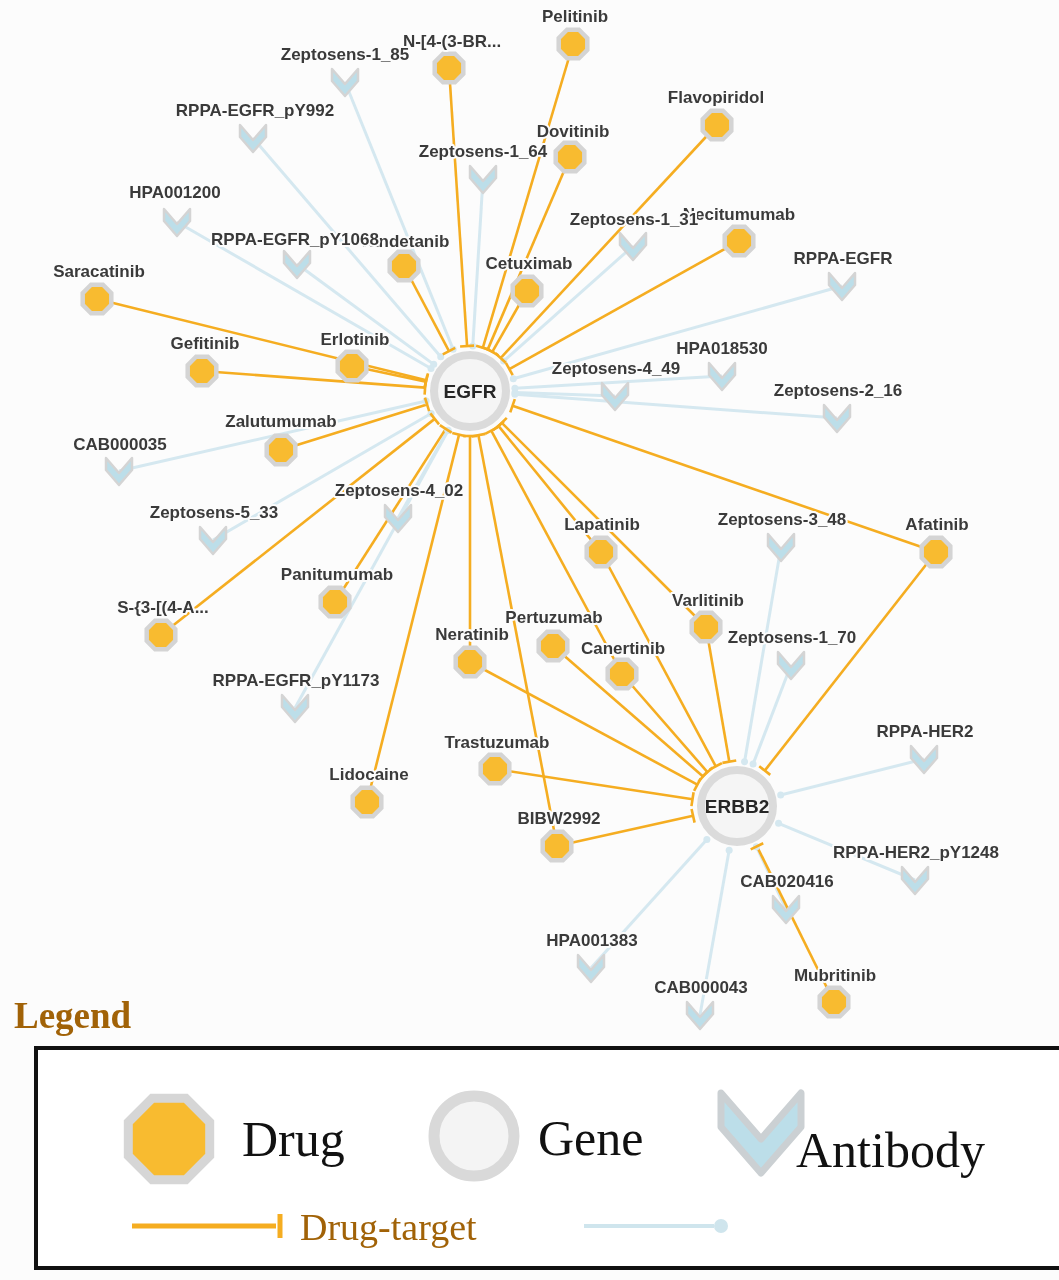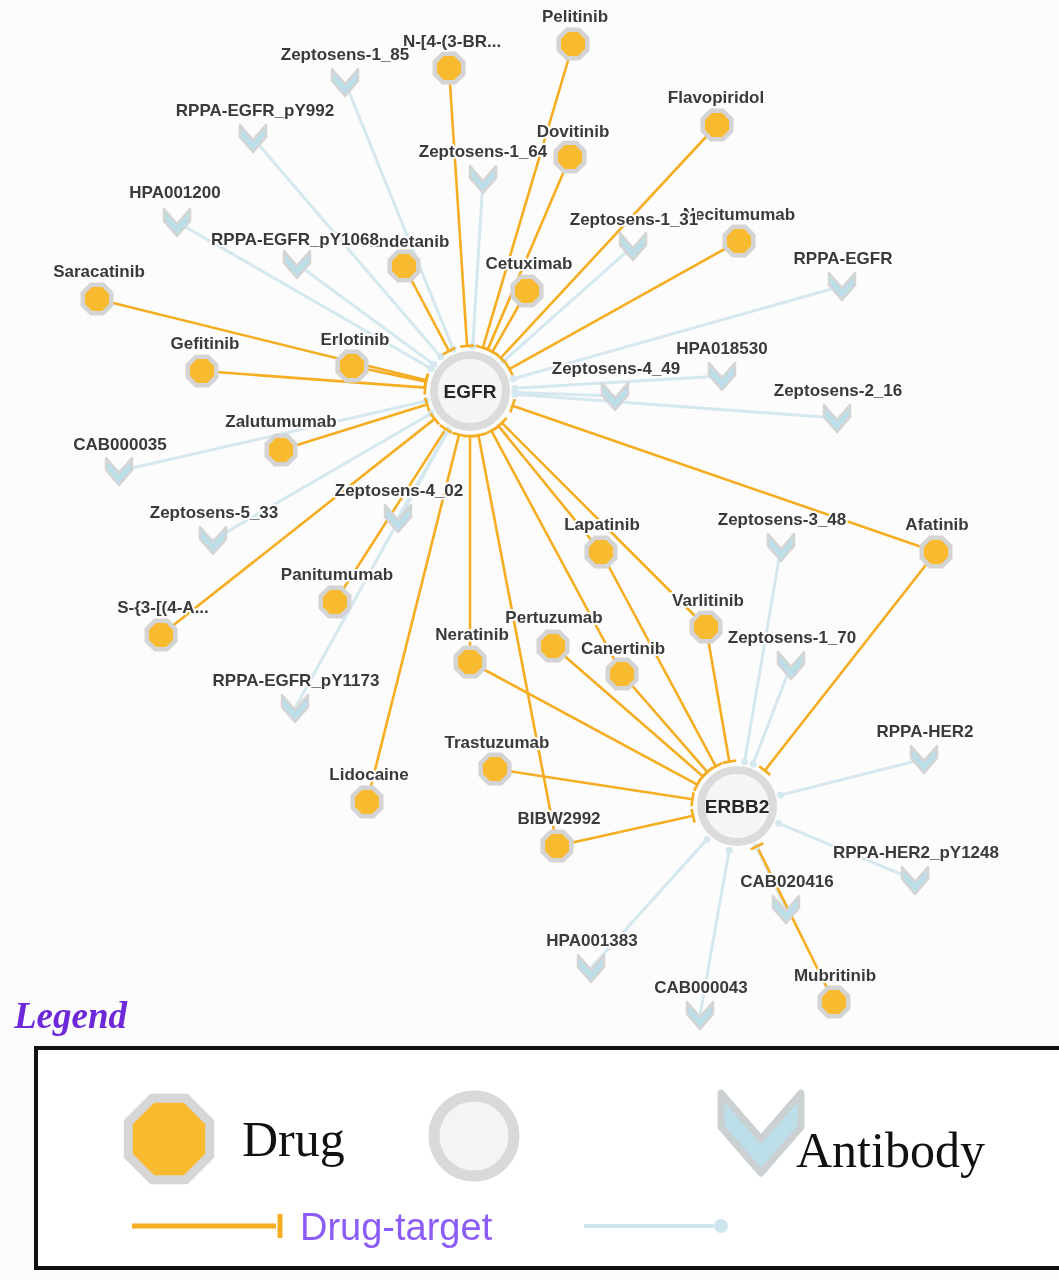--- a/index.html
+++ b/index.html
@@ -14,33 +14,33 @@
     fill:#3a3a3a;
     paint-order:stroke; stroke:#fcfcfc; stroke-width:4px; stroke-linejoin:round;
   }
   .gene-label {
     font-family:"Liberation Sans", sans-serif;
     font-weight:700; font-size:19px; fill:#262626;
   }
 
   .legend-title {
     position:absolute; left:14px; top:994px;
-    font-family:"Liberation Serif", serif; font-weight:700; font-size:37px; color:#6d28d9;font-style:italic;
+    font-family:"Liberation Serif", serif; font-weight:700; font-size:37px; color:#a16207;
   }
   .legend-box {
     position:absolute; left:10px; top:1046px; width:1039px; height:224px;
     background:#ffffff; border:4px solid #111111;margin-left:24px;
   }
   .abs { position:absolute; }
   .l-label-lg {
     font-family:"Liberation Serif", serif; font-size:50px; color:#111;
     transform:translateY(-50%); white-space:nowrap;
   }
   .l-label-md {
-    font-family:Liberation Sans, sans-serif; font-size:38px; color:#8b5cf6;
+    font-family:Liberation Serif, serif; font-size:38px; color:#a16207;
     transform:translateY(-50%); white-space:nowrap;
   }
 </style>
 </head>
 <body>
 
 <div class="stage">
 
   <svg id="graph-svg" width="1059" height="1280" viewBox="0 0 1059 1280">
       <g>
@@ -252,20 +252,21 @@
   <div class="legend-box">
 
     <svg class="abs" style="left:76px; top:34px;" width="110" height="110" viewBox="-55 -55 110 110">
       <polygon points="40.7,16.8 16.8,40.7 -16.8,40.7 -40.7,16.8 -40.7,-16.8 -16.8,-40.7 16.8,-40.7 40.7,-16.8" fill="#F8BB30" stroke="#D6D6D6" stroke-width="9"></polygon>
     </svg>
     <div class="abs l-label-lg" style="left:204px; top:89px;">Drug</div>
 
     <svg class="abs" style="left:382px; top:32px;" width="108" height="108" viewBox="-54 -54 108 108">
       <circle cx="0" cy="0" r="40" fill="#F4F4F4" stroke="#D9D9D9" stroke-width="11"></circle>
     </svg>
+    <div class="abs l-label-lg" style="left:500px; top:88px;">Gene</div>
 
     <svg class="abs" style="left:668px; top:28px;" width="110" height="110" viewBox="-55 -55 110 110">
       <path d="M -40 -40 L 0 6 L 40 -40 L 40 -6 L 0 40 L -40 -6 Z" fill="#BCDEE9" stroke="#CBD0D3" stroke-width="7" stroke-linejoin="round"></path>
     </svg>
     <div class="abs l-label-lg" style="left:758px; top:100px;">Antibody</div>
 
     <svg class="abs" style="left:88px; top:160px;" width="180" height="32" viewBox="0 0 180 32">
       <line x1="6" y1="16" x2="150" y2="16" stroke="#F5AD21" stroke-width="5"></line>
       <line x1="154" y1="4" x2="154" y2="28" stroke="#F5AD21" stroke-width="5"></line>
     </svg>

